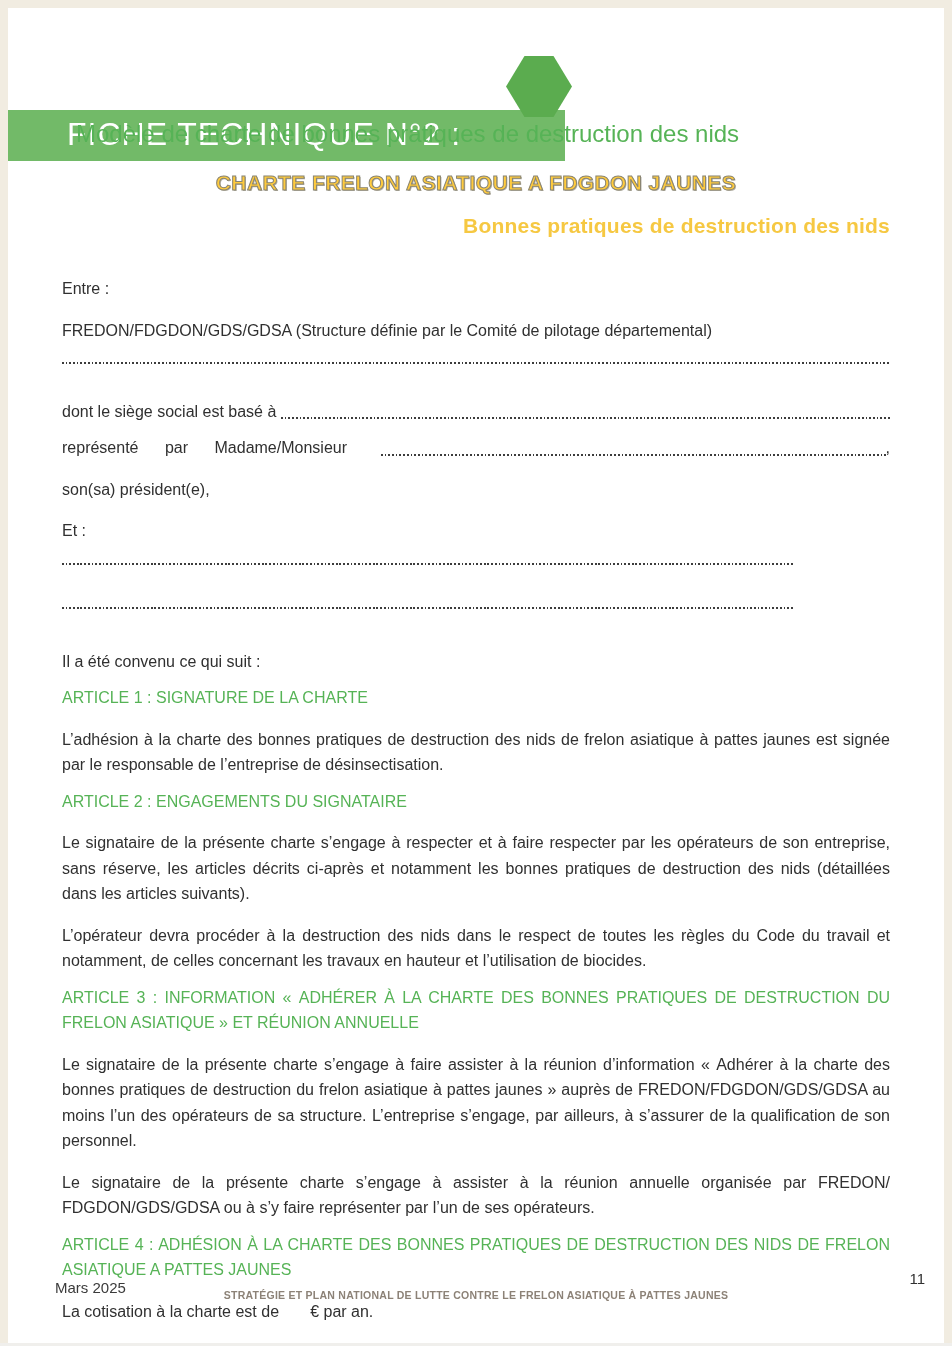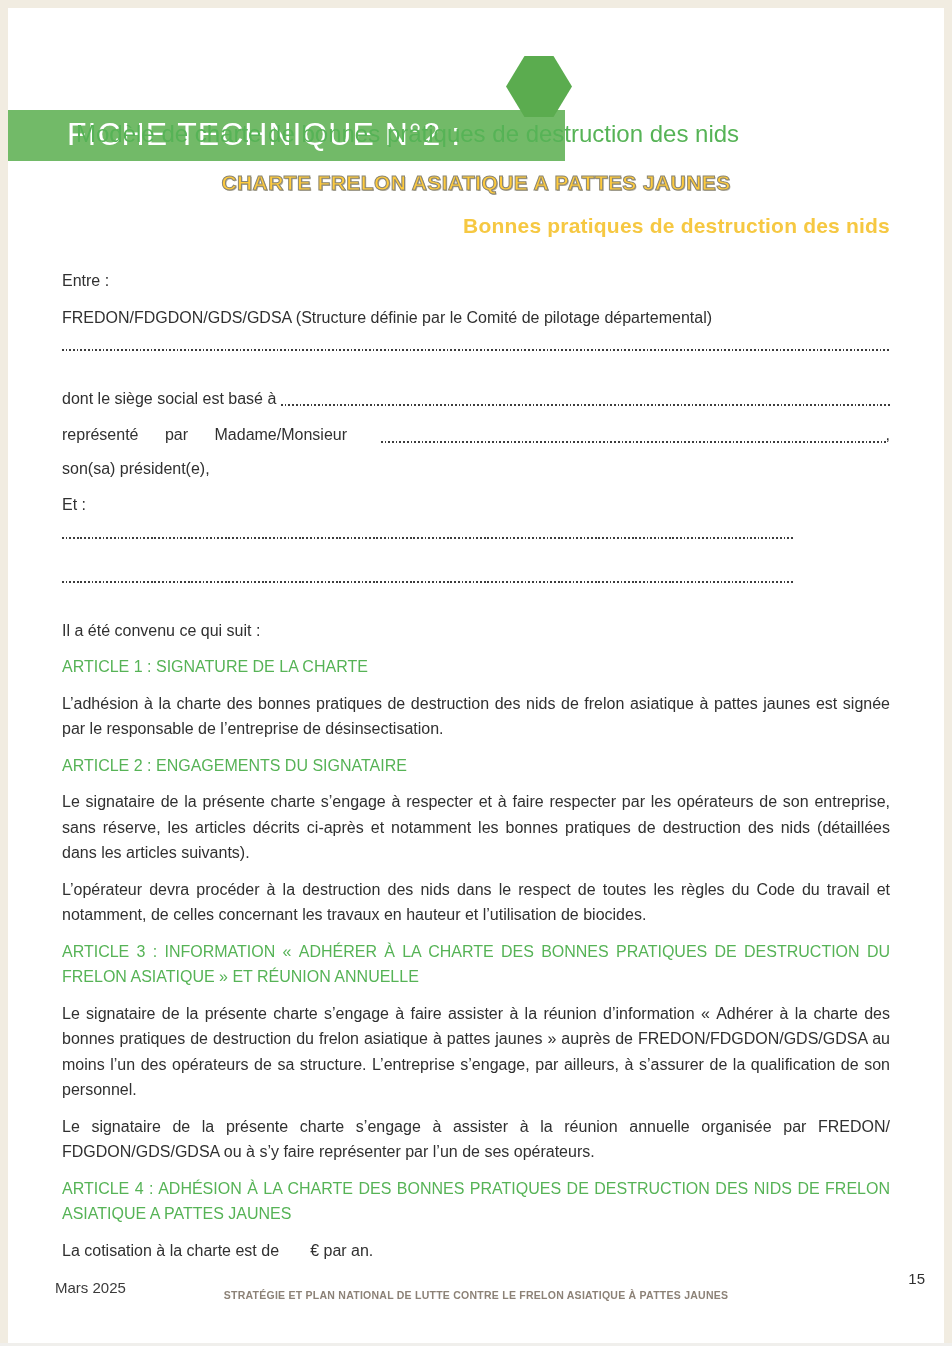--- a/index.html
+++ b/index.html
@@ -48,21 +48,21 @@
     position:absolute;left:62px;top:214px;width:828px;text-align:right;
     font-size:21px;font-weight:bold;letter-spacing:.2px;
     color:var(--subtitle_yellow,#f6c842);
   }
 
   
   .content{
     position:absolute;left:62px;top:260px;width:828px;
     color:var(--body_text,#303030);font-size:16px;line-height:25.5px;
   }
-  .content p{margin:8px 0 11px 0;text-align:justify;}
+  .content p{margin:16px 0 11px 0;text-align:justify;}
   .lead{
     height:2px;
     background:repeating-linear-gradient(to right,#3c3c3c 0 1.7px,transparent 1.7px 3.7px);
   }
   .dotrow{height:25.5px;margin:0 0 11px 0;}
   .dotrow .lead{margin-top:19px;width:100%;}
   .dotrow.short .lead{width:88.5%;}
   .dotrow.gap-top{margin-top:10px;}
   .flexline{display:flex;margin:0 0 11px 0;}
   .flexline .txt{white-space:nowrap;}
@@ -95,21 +95,21 @@
 <div class="edge right"></div>
 <div class="edge top"></div>
 <div class="edge bottom"></div>
 
 <div class="banner">
   <div class="banner-title">FICHE TECHNIQUE N°2 :</div>
 </div>
 <div class="hexagon"></div>
 <div class="header-subtitle">Modèle de charte de bonnes pratiques de destruction des nids</div>
 
-<div class="charter-title">CHARTE FRELON ASIATIQUE A PATTES JAUNES</div>
+<div class="charter-title">CHARTE FRELON ASIATIQUE A FDGDON JAUNES</div>
 <div class="charter-subtitle">Bonnes pratiques de destruction des nids</div>
 
 <div class="content">
   <p>Entre&nbsp;:</p>
   <p>FREDON/FDGDON/GDS/GDSA (Structure définie par le Comité de pilotage départemental)</p>
 
   <div class="dotrow full gap-top">
       <div class="lead"></div>
     </div>
 
@@ -145,13 +145,13 @@
       <h3 class="article-head">ARTICLE 3&nbsp;: INFORMATION «&nbsp;ADHÉRER À LA CHARTE DES BONNES PRATIQUES DE DESTRUCTION DU FRELON ASIATIQUE&nbsp;» ET RÉUNION ANNUELLE</h3>
       <p>Le signataire de la présente charte s’engage à faire assister à la réunion d’information «&nbsp;Adhérer à la charte des bonnes pratiques de destruction du frelon asiatique à pattes jaunes&nbsp;» auprès de FREDON/FDGDON/GDS/GDSA au moins l’un des opérateurs de sa structure. L’entreprise s’engage, par ailleurs, à s’assurer de la qualification de son personnel.</p>
       <p>Le signataire de la présente charte s’engage à assister à la réunion annuelle organisée par FREDON/​FDGDON/GDS/GDSA ou à s’y faire représenter par l’un de ses opérateurs.</p>
       <h3 class="article-head">ARTICLE 4&nbsp;: ADHÉSION À LA CHARTE DES BONNES PRATIQUES DE DESTRUCTION DES NIDS DE FRELON ASIATIQUE A PATTES JAUNES</h3>
       <p>La cotisation à la charte est de&nbsp;&nbsp;&nbsp;&nbsp;&nbsp;&nbsp;&nbsp;€ par an.</p>
     </section>
 </div>
 
 <div class="footer-date">Mars 2025</div>
 <div class="footer-center">STRATÉGIE ET PLAN NATIONAL DE LUTTE CONTRE LE FRELON ASIATIQUE À PATTES JAUNES</div>
-<div class="footer-page">15</div>
+<div class="footer-page">11</div>
 
 </body></html>

